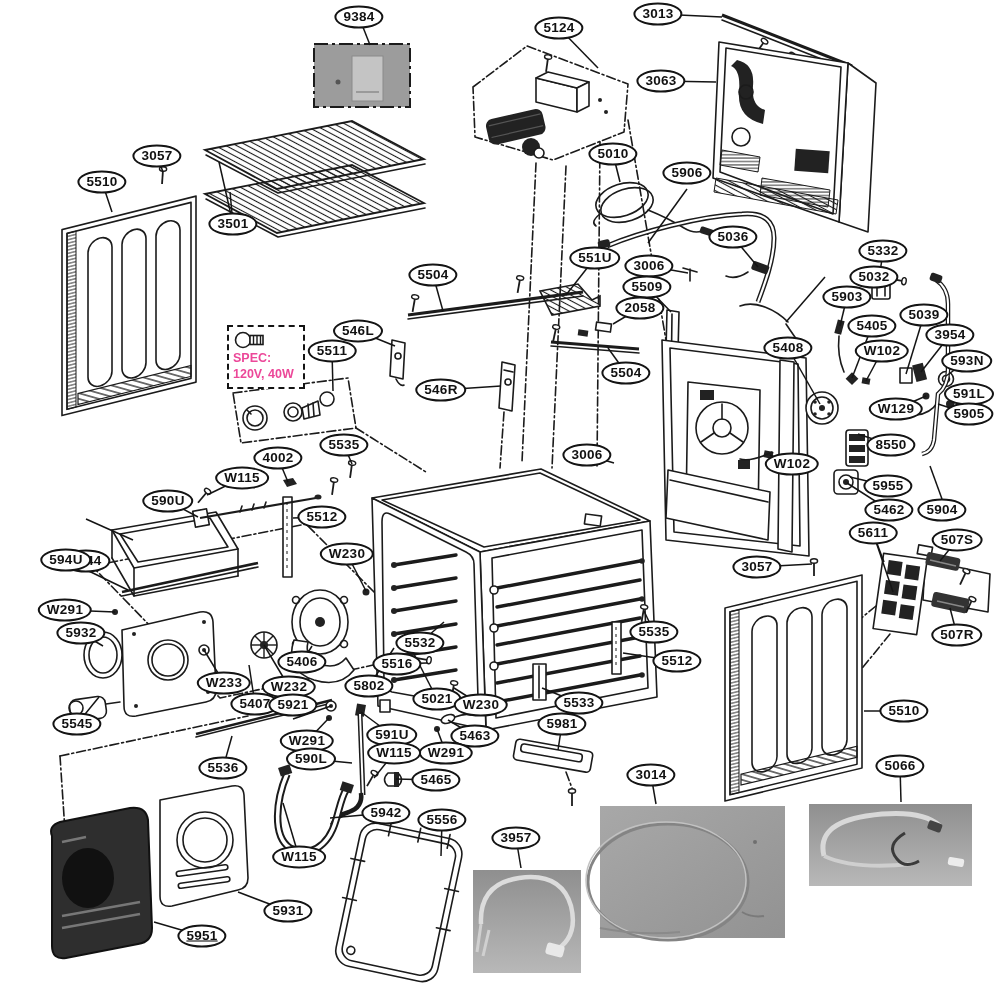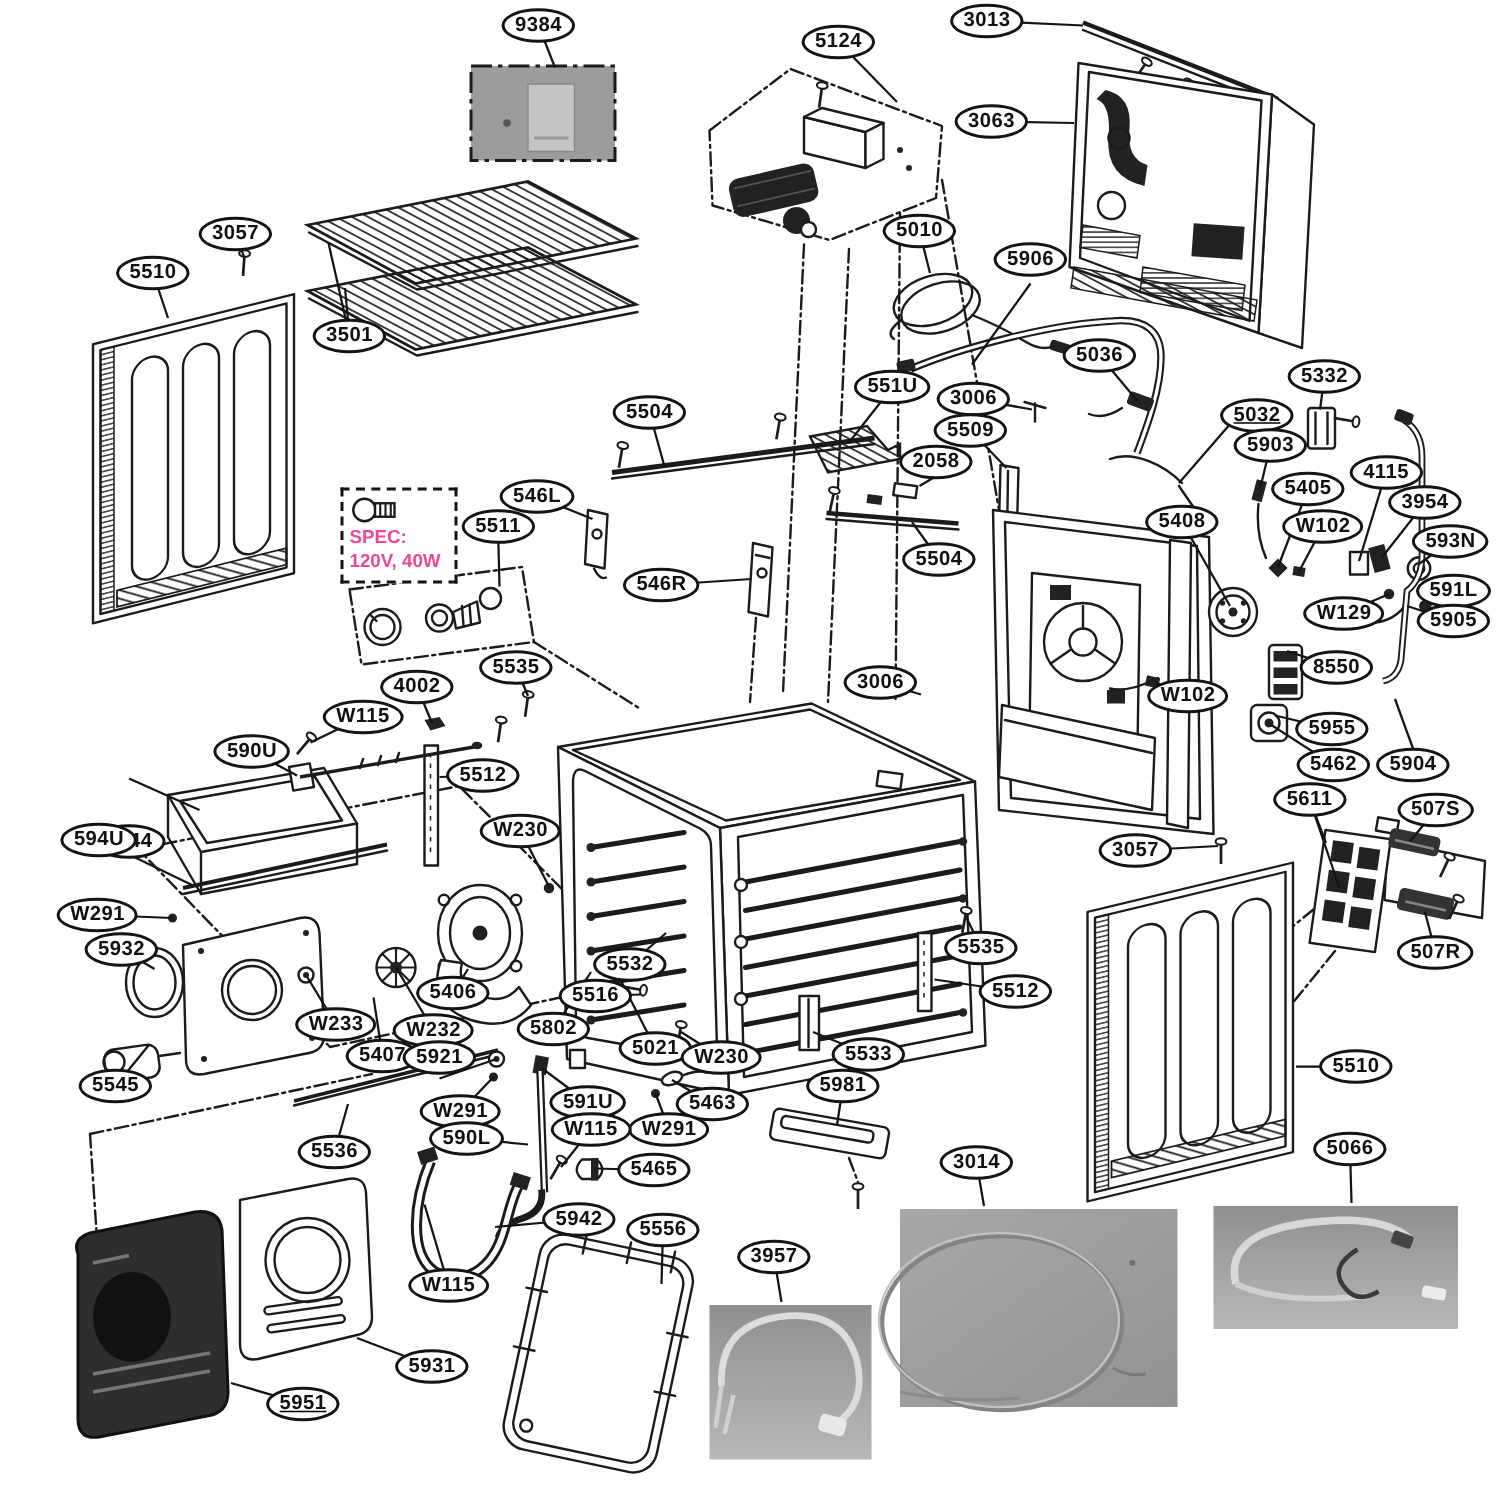--- a/index.html
+++ b/index.html
@@ -587,34 +587,34 @@
   </div>
       <div class="callout" style="left: 595px; top: 258px;">
     <span class="callout-label">551U</span>
   </div>
       <div class="callout" style="left: 649px; top: 266px;">
     <span class="callout-label">3006</span>
   </div>
       <div class="callout" style="left: 647px; top: 287px;">
     <span class="callout-label">5509</span>
   </div>
-      <div class="callout" style="left: 624px; top: 308px;">
+      <div class="callout" style="left: 640px; top: 308px;">
     <span class="callout-label">2058</span>
   </div>
-      <div class="callout" style="left: 838px; top: 277px; text-decoration: underline;">
+      <div class="callout" style="left: 874px; top: 277px;">
     <span class="callout-label">5032</span>
   </div>
       <div class="callout" style="left: 847px; top: 297px;">
     <span class="callout-label">5903</span>
   </div>
       <div class="callout" style="left: 872px; top: 326px;">
     <span class="callout-label">5405</span>
   </div>
       <div class="callout" style="left: 924px; top: 315px;">
-    <span class="callout-label">4115</span>
+    <span class="callout-label">5039</span>
   </div>
       <div class="callout" style="left: 950px; top: 335px;">
     <span class="callout-label">3954</span>
   </div>
       <div class="callout" style="left: 882px; top: 351px;">
     <span class="callout-label">W102</span>
   </div>
       <div class="callout" style="left: 967px; top: 361px;">
     <span class="callout-label">593N</span>
   </div>

